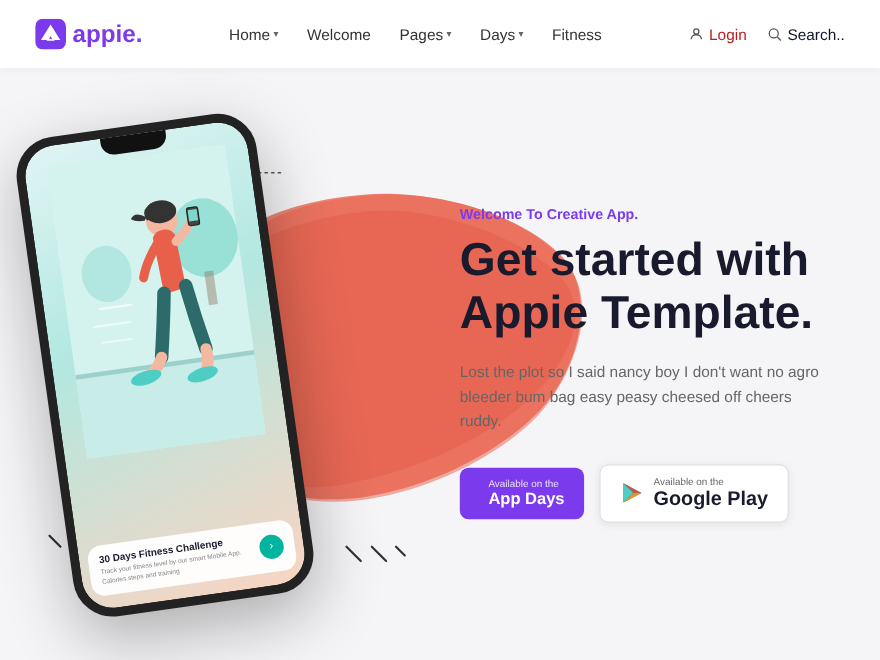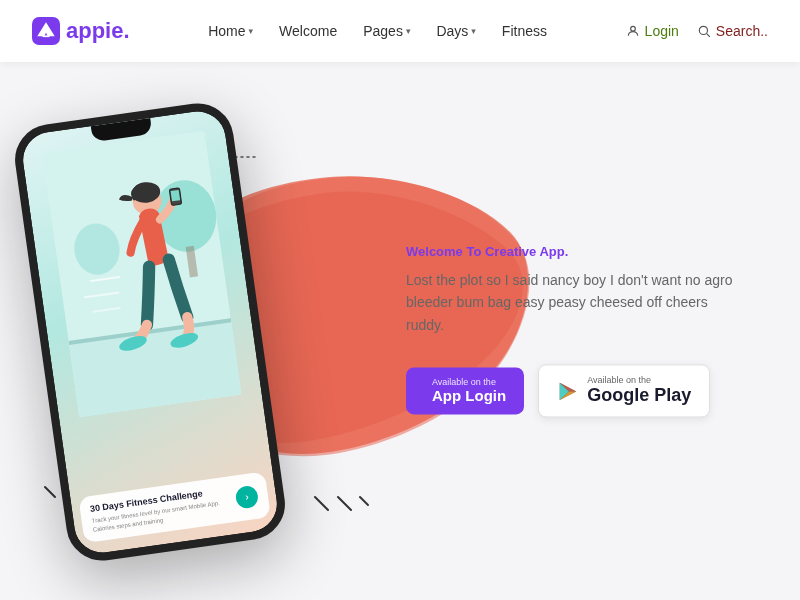--- a/index.html
+++ b/index.html
@@ -65,29 +65,29 @@
     .nav-right {
       display: flex;
       align-items: center;
       gap: 18px;
     }
     .nav-login {
       display: flex;
       align-items: center;
       gap: 5px;
       font-size: 14px;
-      color: #4d7c0f;
+      color: #b91c1c;
       cursor: pointer;
     }
     .nav-search {
       display: flex;
       align-items: center;
       gap: 5px;
       font-size: 14px;
-      color: #7f1d1d;
+      color: #0f172a;
       cursor: pointer;
     }
 
     
     .hero {
       position: relative;
       width: 800px;
       height: 538px;
       background: #f5f5f7;
       overflow: hidden;
@@ -187,21 +187,21 @@
 
     
     .doodle {
       position: absolute;
       z-index: 1;
     }
 
     
     .hero-content {
       position: absolute;
-      right: 24px;
+      right: 12px;
       top: 50%;
       transform: translateY(-50%);
       width: 370px;
       z-index: 3;
     }
     .hero-welcome {
       font-size: 13px;
       color: #7c3aed;
       font-weight: 600;
       margin-bottom: 10px;
@@ -429,28 +429,32 @@
 Mobile App. Calories steps and training</div>
           </div>
           <div class="phone-card-btn">›</div>
         </div>
       </div>
     </div>
   </div>
 
   <div class="hero-content">
     <p class="hero-welcome">Welcome To Creative App.</p>
+    <h1 class="hero-title">
+      <span>Get started with</span><br>
+      <span>Appie Template.</span>
+    </h1>
     <p class="hero-desc">Lost the plot so I said nancy boy I don't want no agro bleeder bum bag easy peasy cheesed off cheers ruddy.</p>
     <div class="hero-buttons">
 
       <a href="#" class="btn-appstore">
         <span class="store-icon"></span>
         <div>
           <span class="btn-appstore-text-top">Available on the</span>
-          <span class="btn-appstore-text-main">App Login</span>
+          <span class="btn-appstore-text-main">App Days</span>
         </div>
       </a>
 
       <a href="#" class="btn-googleplay">
         <svg width="22" height="22" viewBox="0 0 24 24">
           <path d="M3 2.5 L21 12 L3 21.5 Z" fill="#555"></path>
           <path d="M3 2.5 L13 12 L3 21.5" fill="#4ecdc4"></path>
           <path d="M3 2.5 L13 12 L21 12" fill="#e8604a" opacity="0.7"></path>
           <path d="M3 21.5 L13 12 L21 12" fill="#f9a825" opacity="0.8"></path>
         </svg>

